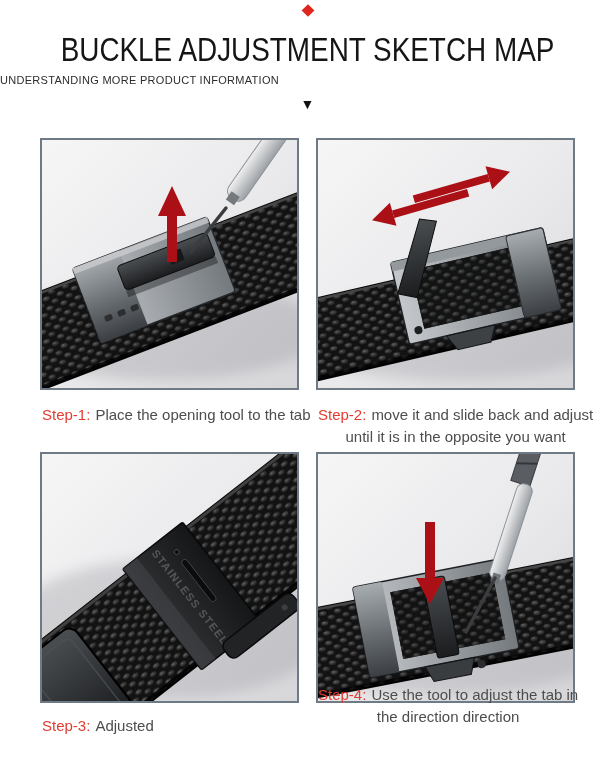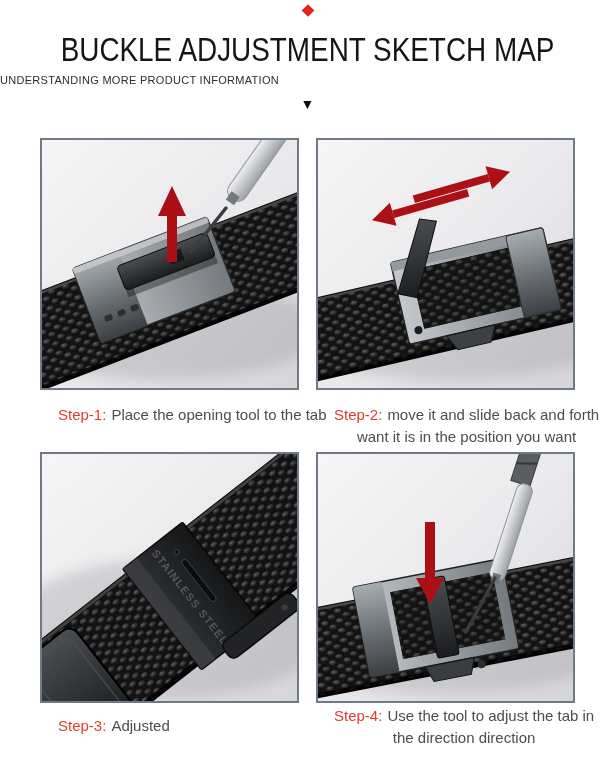--- a/index.html
+++ b/index.html
@@ -19,26 +19,26 @@
   .panel{position:absolute;width:259px;box-sizing:border-box;
          border:2px solid #6f7a87;box-shadow:inset 0 0 0 2px rgba(252,252,253,.9);
          background:#e9e9eb;}
   .panel svg{display:block;width:100%;height:100%;}
   #p1{left:40px;top:138px;height:252px;}
   #p2{left:316px;top:138px;height:252px;}
   #p3{left:40px;top:452px;height:251px;}
   #p4{left:316px;top:452px;height:251px;}
   
   .caption{position:absolute;font-size:15px;line-height:22px;color:#4d4d4d;
-           text-align:center;display:inline-block;white-space:nowrap;margin-left:16px;}
+           text-align:center;display:inline-block;white-space:nowrap;}
   .caption .lbl{color:#e23c31;margin-right:5px;}
   #c1{left:42px;top:404px;}
   #c2{left:318px;top:404px;}
   #c3{left:42px;top:715px;}
-  #c4{left:318px;top:705px;}
+  #c4{left:318px;top:684px;}
 </style>
 </head>
 <body>
 
 <div id="page">
 
   <svg width="0" height="0" style="position:absolute" aria-hidden="true">
     <defs>
       <linearGradient id="bg" x1="0" y1="0" x2="1" y2="1">
         <stop offset="0" stop-color="#f6f6f7"></stop>
@@ -208,22 +208,22 @@
         <line x1="177" y1="124" x2="148" y2="178" stroke="#3a3c3f" stroke-width="3.5" stroke-linecap="round"></line>
       </g>
       <path d="M107 68 L117 68 L117 124 L126 124 L112 150 L98 124 L107 124 Z" fill="#ab1016"></path>
     </svg>
   </div>
 
   <div class="caption" id="c1">
     <div><span class="lbl">Step-1:</span><span>Place the opening tool to the tab</span></div>
   </div>
   <div class="caption" id="c2">
-    <div><span class="lbl">Step-2:</span><span>move it and slide back and forth</span></div>
-    <div>want it is in the position you want</div>
+    <div><span class="lbl">Step-2:</span><span>move it and slide back and adjust</span></div>
+    <div>until it is in the opposite you want</div>
   </div>
   <div class="caption" id="c3">
     <div><span class="lbl">Step-3:</span><span>Adjusted</span></div>
     <div></div>
   </div>
   <div class="caption" id="c4">
     <div><span class="lbl">Step-4:</span><span>Use the tool to adjust the tab in</span></div>
     <div>the direction direction</div>
   </div>
 

